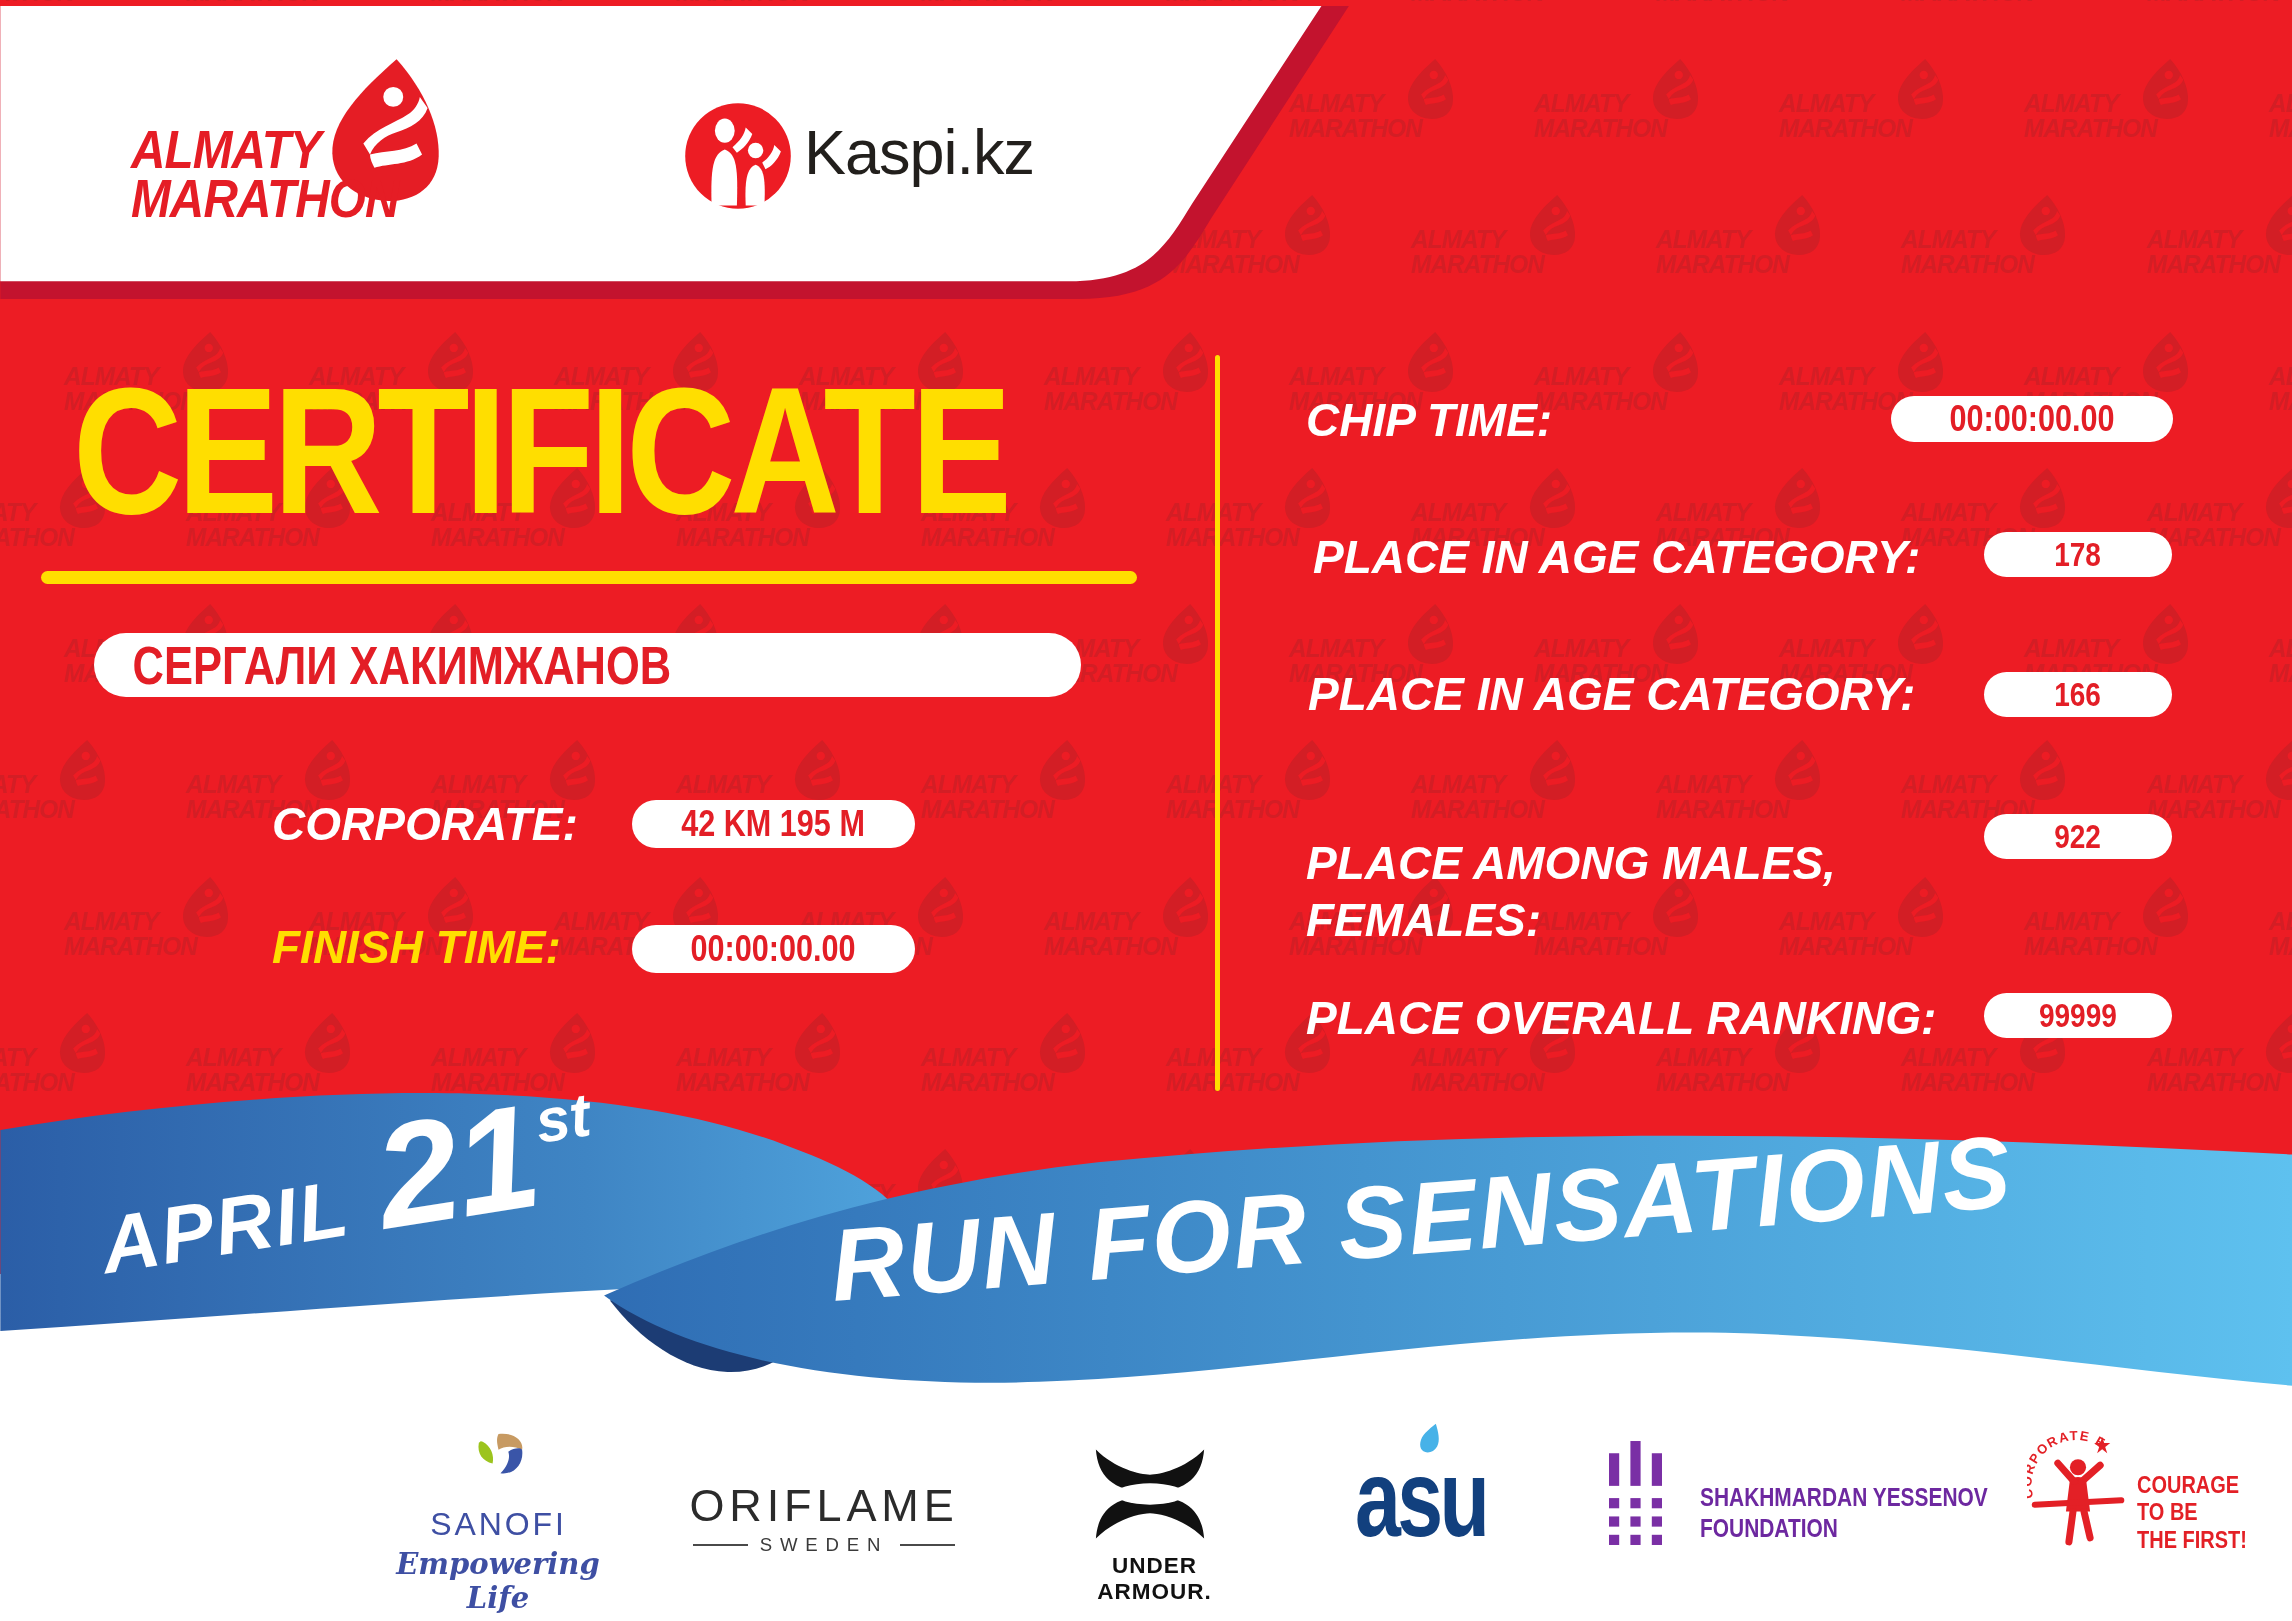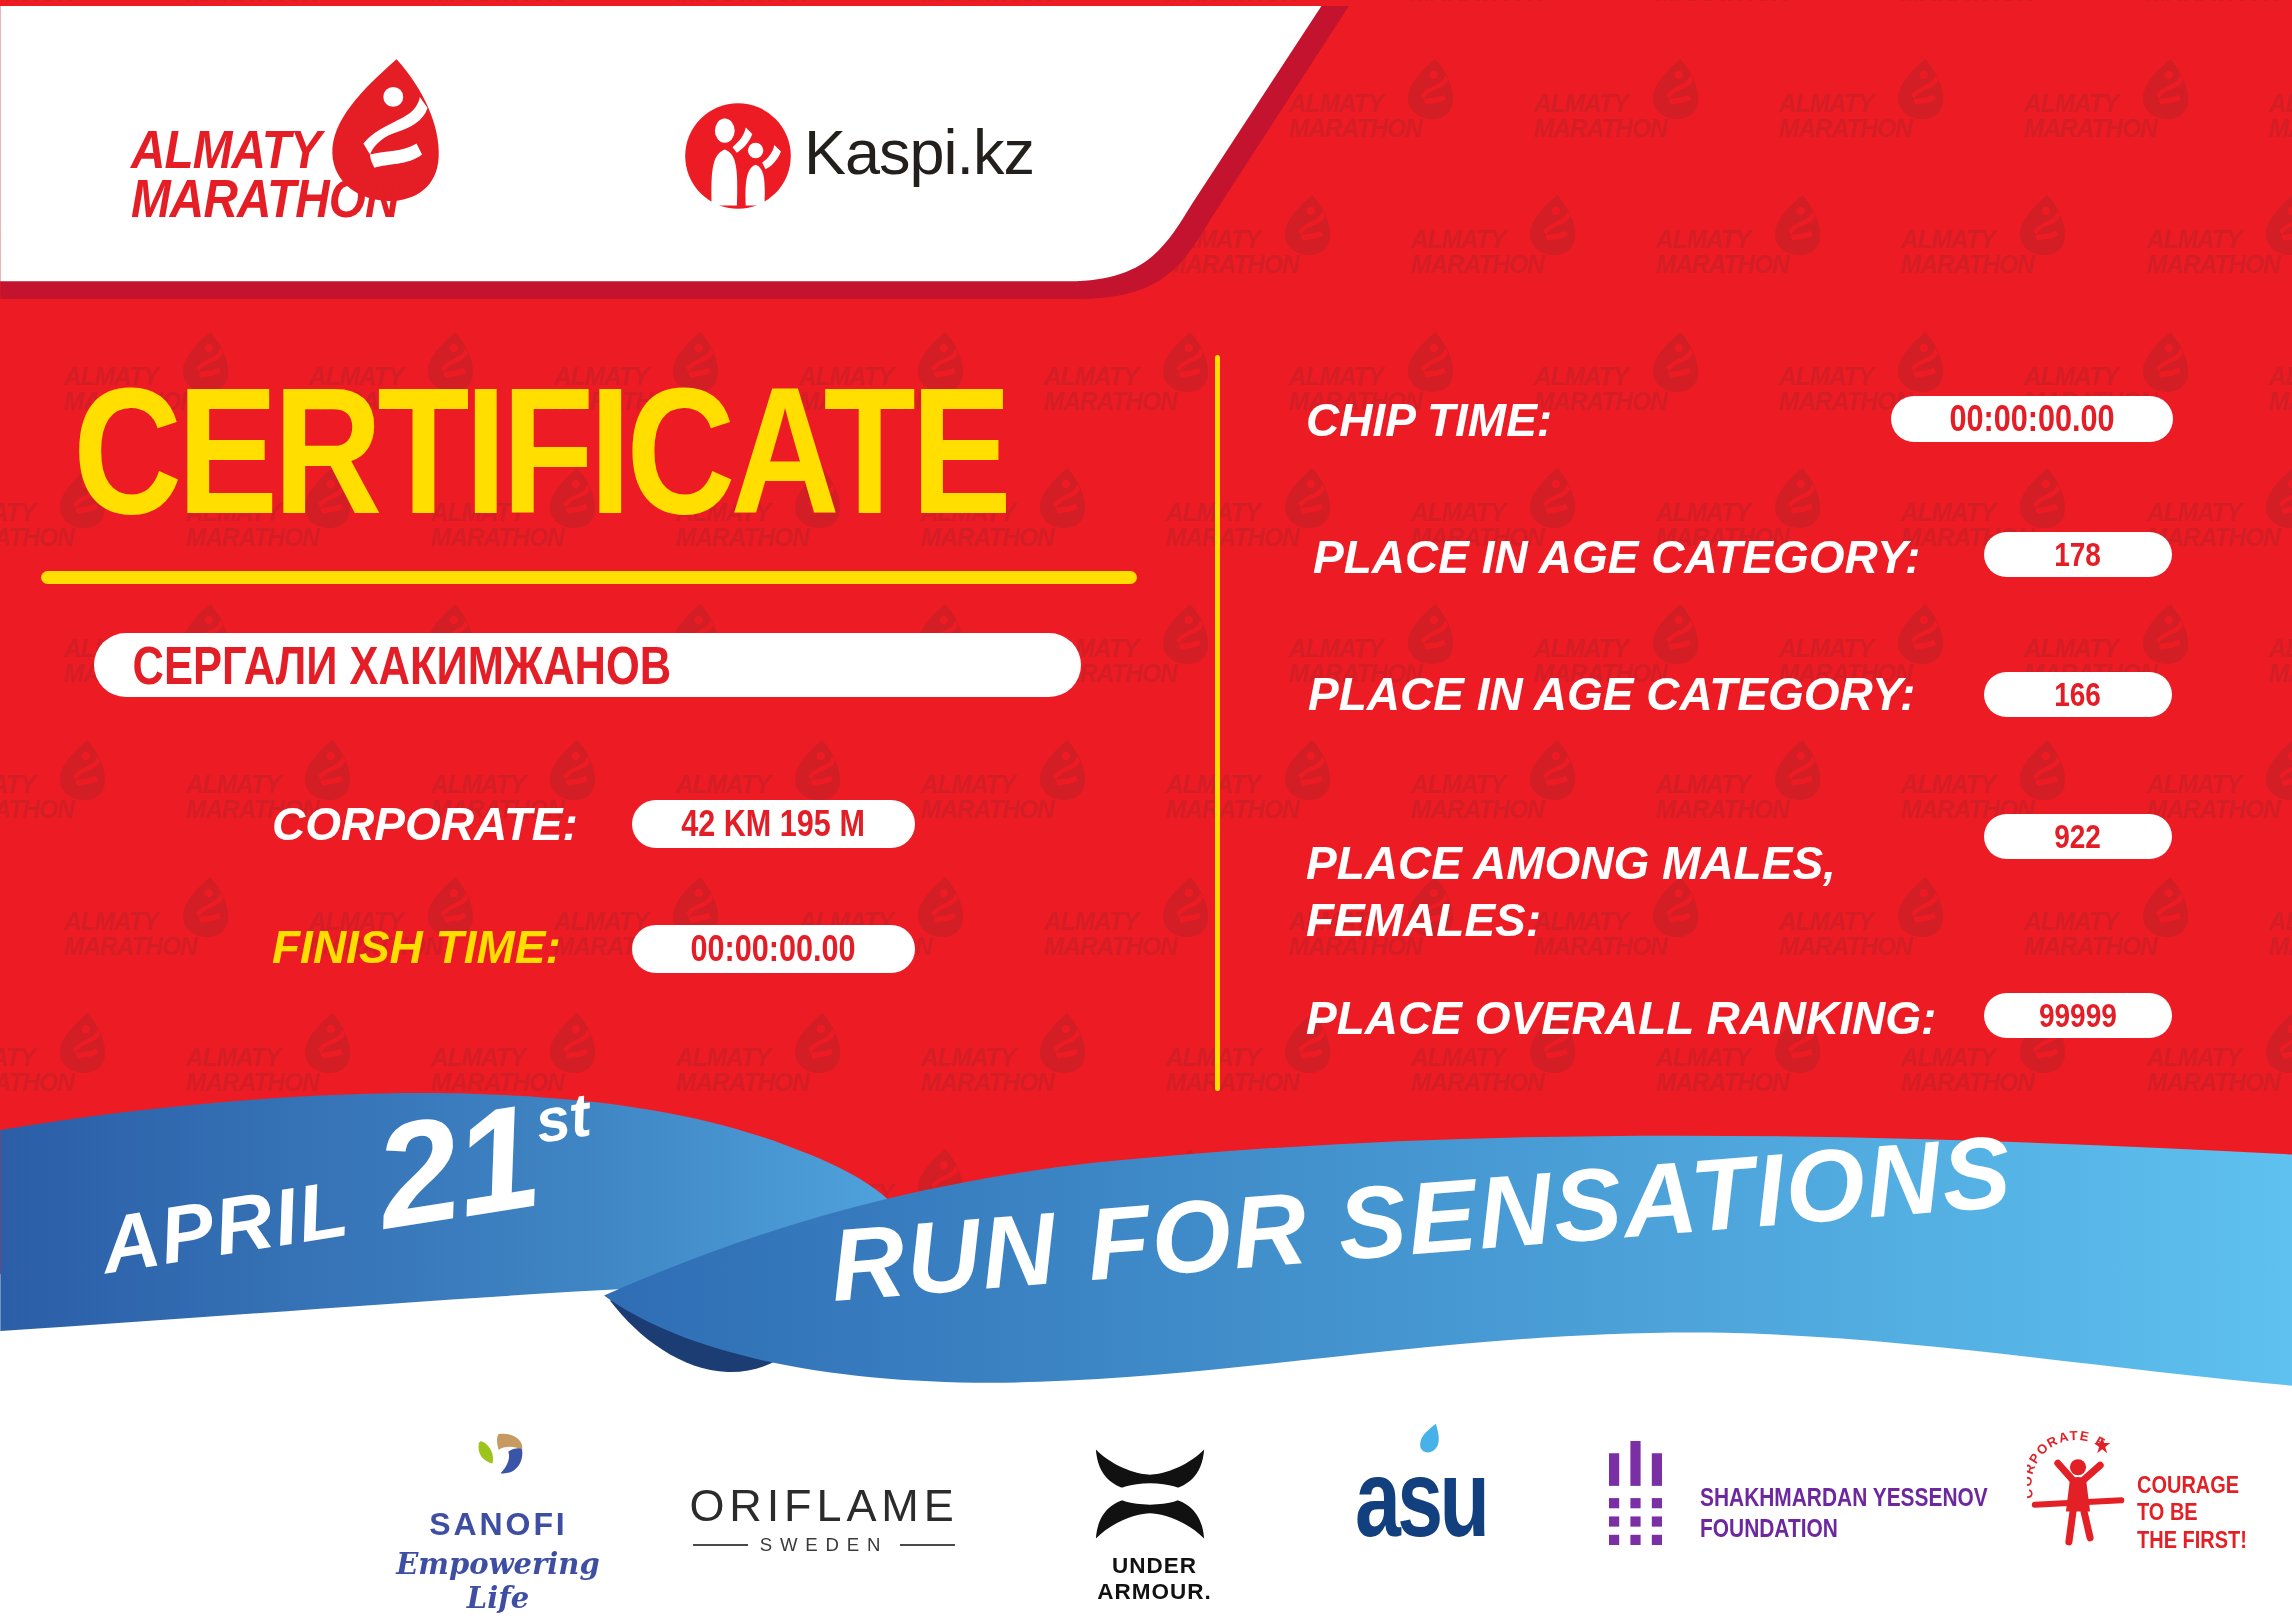--- a/index.html
+++ b/index.html
@@ -39,21 +39,21 @@
   
   .date-group{position:absolute;left:98px;top:1139px;display:flex;align-items:baseline;transform:rotate(-9deg);transform-origin:left center;color:#fff;}
   .date-month{font-style:italic;font-weight:800;font-size:80px;letter-spacing:2px;margin-right:33px;}
   .date-day{font-style:italic;font-weight:800;font-size:147px;letter-spacing:-2px;}
   .date-ord{font-style:italic;font-weight:800;font-size:61px;display:inline-block;transform:translateY(-61px);margin-left:5.9px;}
   .slogan{position:absolute;left:831px;top:1208px;font-style:italic;font-weight:700;font-size:102px;letter-spacing:2px;color:#ffffff;transform:rotate(-4.6deg);transform-origin:left center;white-space:nowrap;}
 
   
   .sulpak-pill{position:absolute;left:94px;top:1469px;width:204px;height:83px;background:#E31E24;border-radius:42px;display:flex;align-items:center;justify-content:center;}
   .sulpak-pill span{color:#fff;font-weight:800;font-size:49px;letter-spacing:-1px;}
-  .sanofi-name{position:absolute;left:420px;top:1506px;width:157px;text-align:center;font-size:32px;font-weight:700;letter-spacing:2.9px;color:#3E4FA3;}
+  .sanofi-name{position:absolute;left:420px;top:1506px;width:157px;text-align:center;font-size:32px;font-weight:400;letter-spacing:2.9px;color:#3E4FA3;}
   .sanofi-tag{position:absolute;left:390px;top:1547px;width:216px;text-align:center;font-family:"DejaVu Serif",serif;font-style:italic;font-weight:700;font-size:29px;color:#3E4FA3;}
   .oriflame-name{position:absolute;left:686px;top:1480px;width:276px;text-align:center;font-size:45px;font-weight:500;letter-spacing:4.9px;color:#2B2B2B;}
   .oriflame-sub{position:absolute;left:686px;top:1534px;width:276px;display:flex;align-items:center;justify-content:center;gap:11.8px;color:#3a3a3a;}
   .oriflame-sub .ln{width:55px;height:2px;background:#4a4a4a;}
   .oriflame-sub .tx{font-size:18.6px;letter-spacing:7.8px;font-weight:500;}
   .ua-text{position:absolute;left:1068px;top:1553px;width:173px;text-align:center;font-size:22.5px;font-weight:800;letter-spacing:1px;color:#111;}
   .asu-text{position:absolute;left:1355px;top:1443px;font-size:110px;font-weight:800;color:#12407E;letter-spacing:-4.9px;transform:scaleX(.75);transform-origin:left top;line-height:1;}
   .yess-text{position:absolute;left:1700px;top:1482px;color:#6D28A0;font-weight:700;font-size:25.5px;line-height:31px;transform:scaleX(.82);transform-origin:left top;white-space:nowrap;}
   .courage-text{position:absolute;left:2137px;top:1472px;color:#E32026;font-weight:700;font-size:23.5px;line-height:27.4px;transform:scaleX(.85);transform-origin:left top;}
 </style>

